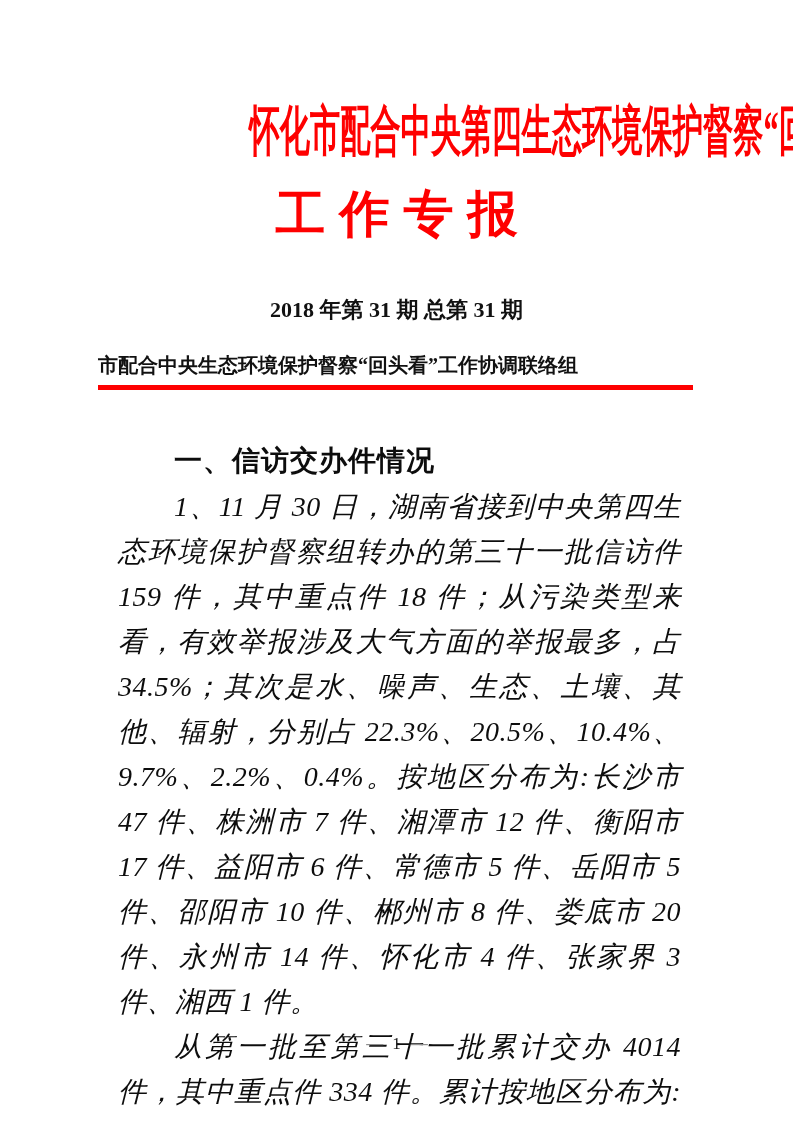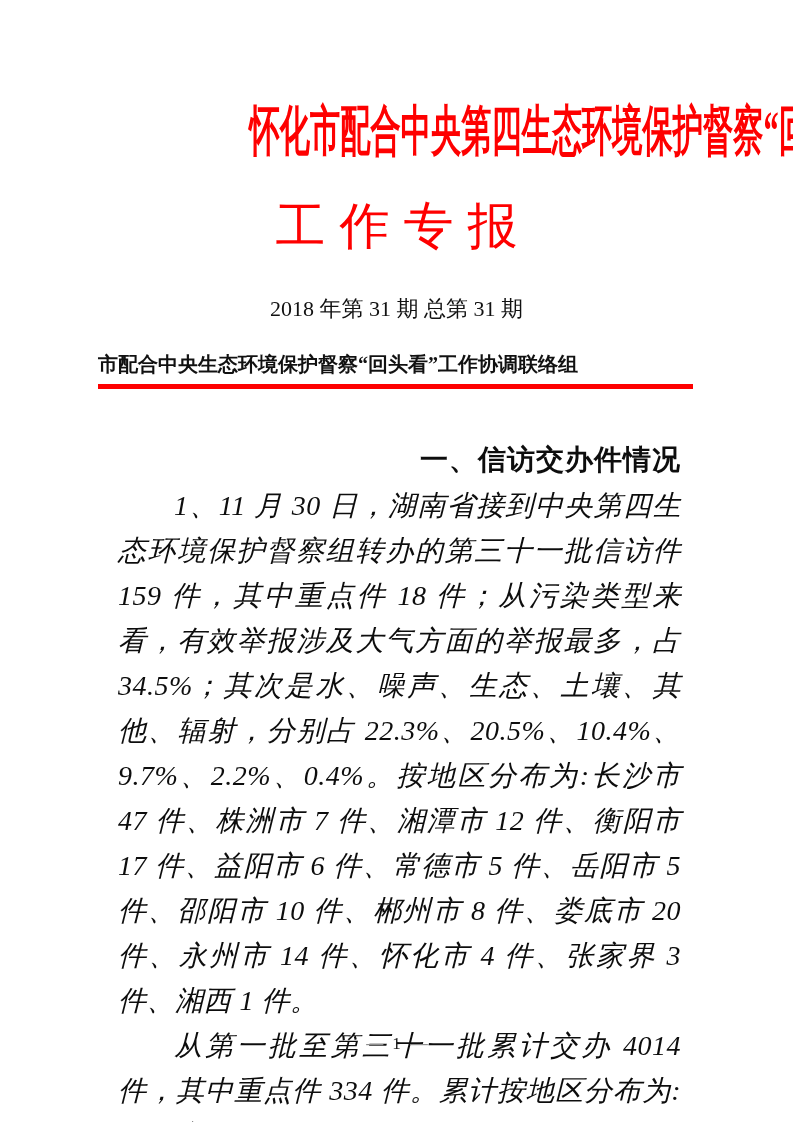--- a/index.html
+++ b/index.html
@@ -27,33 +27,33 @@
     color: #fe0000;
     text-align: center;
   }
   .title-line1 .squeeze {
     display: inline-block;
     transform: scaleX(0.56);
     transform-origin: center center;
     white-space: nowrap;
   }
   .title-line2 {
-    margin-top: 30px;
+    margin-top: 18px;
     font-size: 50px;
     line-height: 64px;
-    font-weight: normal;
+    font-weight: bold;
     color: #fe0000;
     letter-spacing: 14px;
   }
   .title-line2 .inner { margin-right: -14px; }
   .issue-line {
-    margin-top: 36px;
+    margin-top: 49px;
     font-size: 22px;
     line-height: 30px;
-    font-weight: normal;
+    font-weight: bold;
     color: #111111;
   }
   
   .header-bar {
     margin: 26px 100px 16px 98px;
     display: flex;
     justify-content: space-between;
     font-weight: bold;
     font-size: 20px;
     line-height: 28px;
@@ -70,21 +70,21 @@
     line-height: 45px;
     text-align: justify;
     color: #0d0d0d;
   }
   .section-heading {
     font-family: "Liberation Sans", "DejaVu Sans", sans-serif;
     font-weight: bold;
     font-size: 28px;
     line-height: 46px;
     text-indent: 2em;
-    text-align: right;
+    text-align: left;
     letter-spacing: 1px;
   }
   .paragraph {
     text-indent: 2em;
     letter-spacing: 0.5px;
     font-style: italic;
   }
   
   .page-footer {
     position: absolute;

